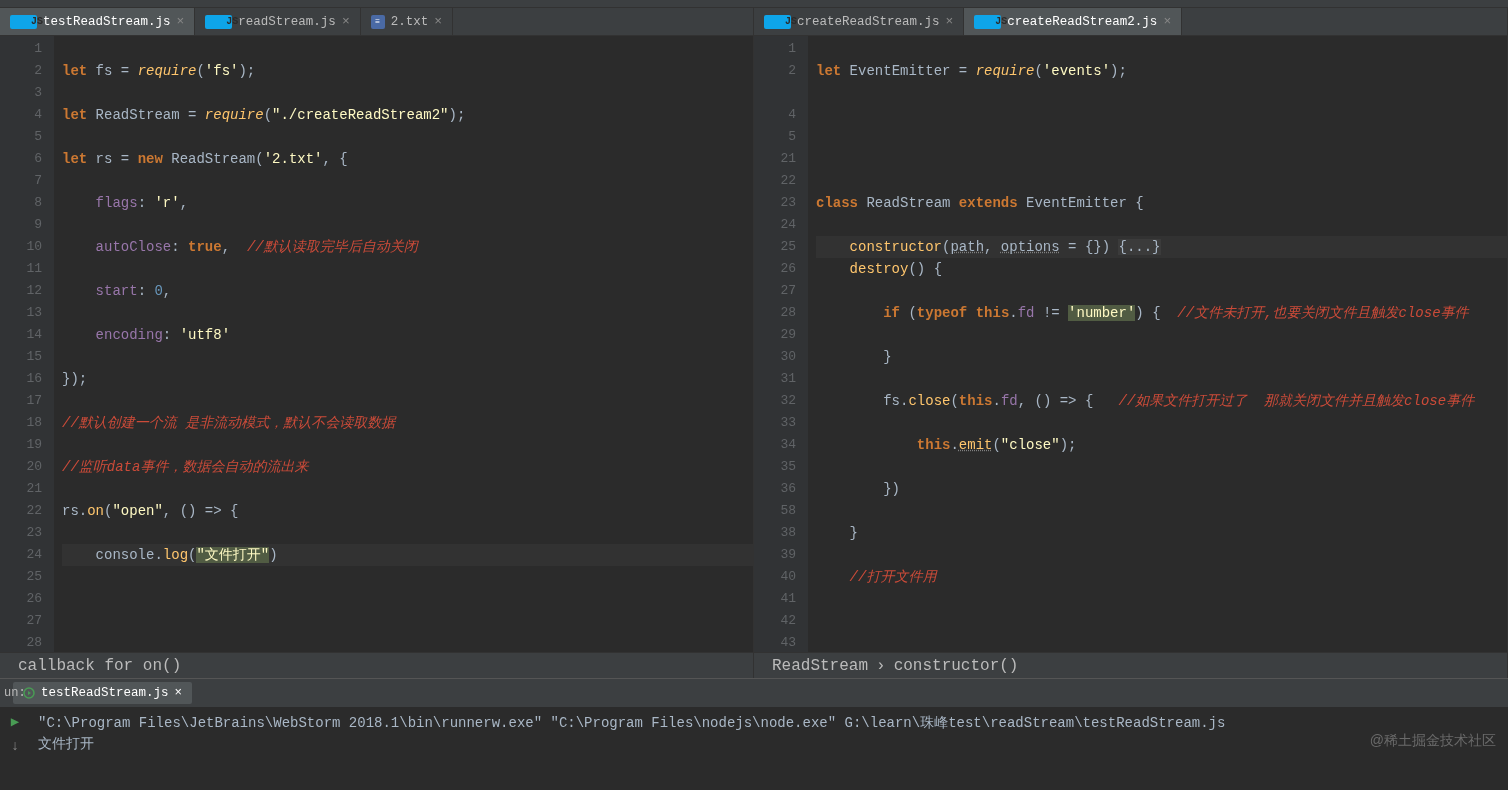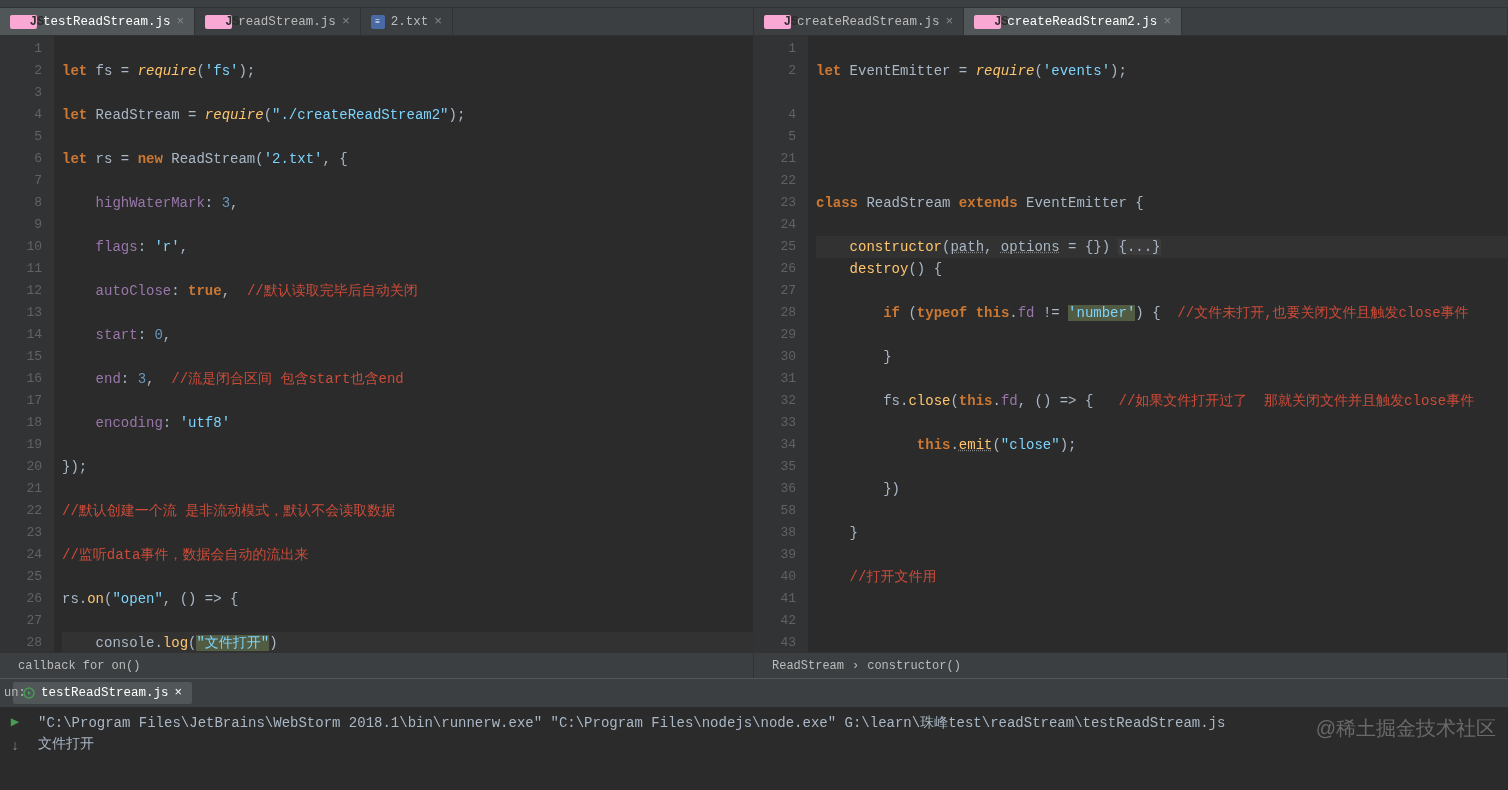--- a/index.html
+++ b/index.html
@@ -2,47 +2,47 @@
 <html><head>
 <meta charset="utf-8">
 <style>
   * { margin:0; padding:0; box-sizing:border-box; }
   body { font-family: Consolas, 'Courier New', monospace; font-size:14px; background:#2b2b2b; color:#a9b7c6; width:1508px; height:790px; overflow:hidden; }
   .top-bar { height:8px; background:#3c3f41; border-bottom:1px solid #323232; }
   .tabstrip { display:flex; height:28px; background:#3c3f41; border-bottom:1px solid #323232; align-items:stretch; }
   .tab { display:flex; align-items:center; padding:0 10px; gap:6px; font-size:12.5px; color:#bbbbbb; border-right:1px solid #323232; cursor:pointer; }
   .tab.active { background:#515658; color:#fff; }
   .tab .close { color:#888; font-size:13px; }
-  .jsicon { width:14px; height:14px; display:inline-flex; align-items:center; justify-content:center; background:#f9a8d4; color:#2b2b2b; font-size:12px; font-weight:bold; border-radius:2px;padding-left:27px; }
+  .jsicon { width:14px; height:14px; display:inline-flex; align-items:center; justify-content:center; background:#0ea5e9; color:#2b2b2b; font-size:10px; font-weight:bold; border-radius:2px;padding-left:27px; }
   .txticon { width:14px; height:14px; display:inline-flex; align-items:center; justify-content:center; background:#4a6aa5; color:#fff; font-size:8px; border-radius:2px; }
   .editors { display:flex; height:670px; }
   .pane { flex:1; display:flex; flex-direction:column; border-right:1px solid #323232; min-width:0; }
   .code-wrap { flex:1; display:flex; overflow:hidden; background:#2b2b2b; }
   .gutter { width:54px; background:#313335; text-align:right; color:#606366; font-size:13px; line-height:22px; padding:2px 12px 2px 2px; user-select:none; }
   .gutter div { height:22px; }
   .code { flex:1; padding:2px 0 2px 8px; line-height:22px; font-size:14px; white-space:pre; overflow:hidden; }
   .code div { height:22px; }
   .code .kw { color:#cc7832; font-weight:bold; }
-  .code .str { color:#7dd3fc; }
+  .code .str { color:#fef9c3; }
   .code .num { color:#6897bb; }
   .code .fn { color:#ffc66d; }
   .code .prop { color:#9876aa; }
-  .code .cmtred { color:#cc4b39; }
+  .code .cmtred { color:#cc4b39;font-style:italic; }
   .code .caret-line { background:#323232; display:inline-block; min-width:100%; }
   .code .strhl { background:#515c43; }
   .code .u { text-decoration:underline dotted #808080; }
-  .crumb { height:26px; background:#3c3f41; border-top:1px solid #323232; display:flex; align-items:center; padding:0 18px; font-size:12px; color:#bbbbbb; gap:8px; }
+  .crumb { height:26px; background:#3c3f41; border-top:1px solid #323232; display:flex; align-items:center; padding:0 18px; font-size:16px; color:#bbbbbb; gap:8px; }
   .console { background:#2b2b2b; border-top:1px solid #555; }
   .console-tabs { height:28px; display:flex; align-items:center; background:#3c3f41; padding-left:13px; gap:6px; font-size:12.5px; }
   .ctab { display:flex; align-items:center; gap:6px; padding:4px 10px; background:#515658; color:#fff; border-radius:2px; }
   .runicon { width:12px; height:12px; display:inline-block; }
   .console-body { display:flex; }
   .console-ctrl { width:30px; display:flex; flex-direction:column; align-items:center; gap:8px; padding-top:6px; color:#499c54; }
   .console-out { flex:1; padding:6px 8px; line-height:21px; font-size:14px; color:#a9b7c6; white-space:pre; }
-  .watermark { position:absolute; right:12px; bottom:48px; color:#6a6a6a; font-size:20px; font-family:sans-serif; }
+  .watermark { position:absolute; right:12px; bottom:40px; color:#6a6a6a; font-size:14px; font-family:sans-serif; }
   .play { color:#499c54; }
   .dn { color:#888; }
 </style>
 </head>
 <body>
 
 <div class="top-bar"></div>
 
 <div class="editors">
 
@@ -92,25 +92,23 @@
           <div>24</div>
           <div>25</div>
           <div>26</div>
           <div>27</div>
           <div>28</div>
         </div>
       <div class="code">
 <div><span class="kw">let</span><span> fs = </span><span class="fn" style="font-style:italic">require</span><span>(</span><span class="str">'fs'</span><span>);</span></div>
 <div><span class="kw">let</span><span> ReadStream = </span><span class="fn" style="font-style:italic">require</span><span>(</span><span class="str">"./createReadStream2"</span><span>);</span></div>
 <div><span class="kw">let</span><span> rs = </span><span class="kw">new</span><span> ReadStream(</span><span class="str">'2.txt'</span><span>, {</span></div>
-<div>    <span class="prop">highWaterMark</span><span>: </span><span class="num">3</span><span>,</span></div>
 <div>    <span class="prop">flags</span><span>: </span><span class="str">'r'</span><span>,</span></div>
 <div>    <span class="prop">autoClose</span><span>: </span><span class="kw">true</span><span>,  </span><span class="cmtred">//默认读取完毕后自动关闭</span></div>
 <div>    <span class="prop">start</span><span>: </span><span class="num">0</span><span>,</span></div>
-<div>    <span class="prop">end</span><span>: </span><span class="num">3</span><span>,  </span><span class="cmtred">//流是闭合区间 包含start也含end</span></div>
 <div>    <span class="prop">encoding</span><span>: </span><span class="str">'utf8'</span></div>
 <div>});</div>
 <div><span class="cmtred">//默认创建一个流 是非流动模式，默认不会读取数据</span></div>
 <div><span class="cmtred">//监听data事件，数据会自动的流出来</span></div>
 <div><span>rs.</span><span class="fn">on</span><span>(</span><span class="str">"open"</span><span>, () =&gt; {</span></div>
 <div class="caret-line"><span>    console.</span><span class="fn">log</span><span>(</span><span class="str strhl">"文件打开"</span><span>)</span></div>
 
 
       </div>
     </div>

